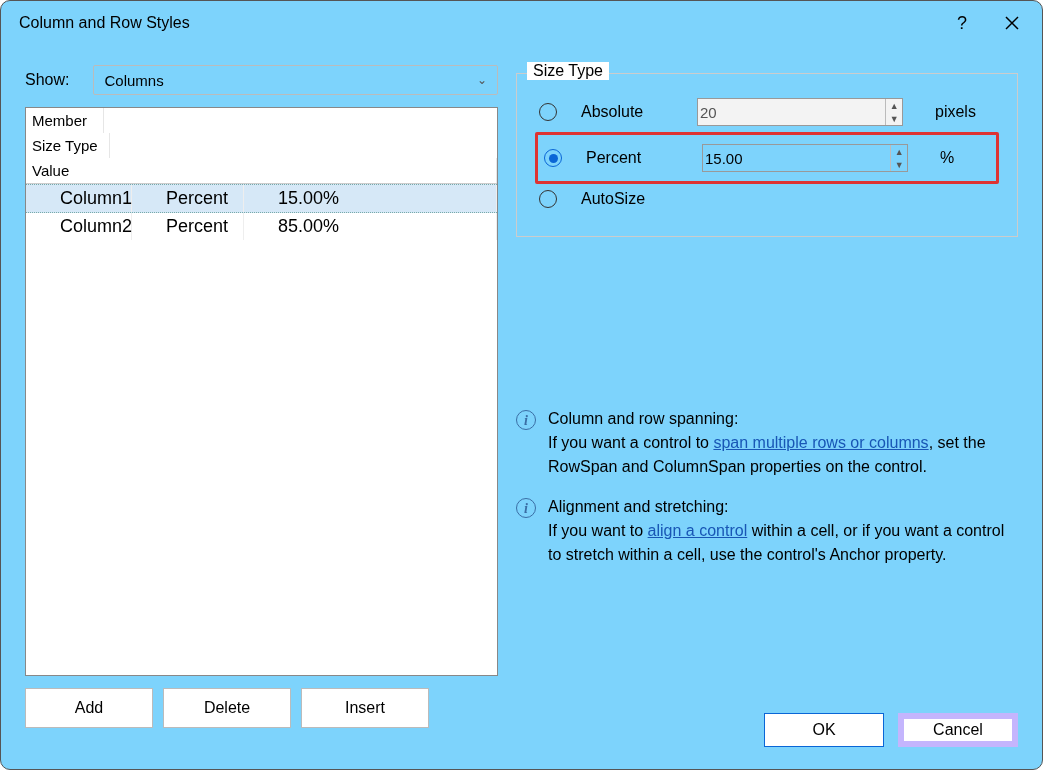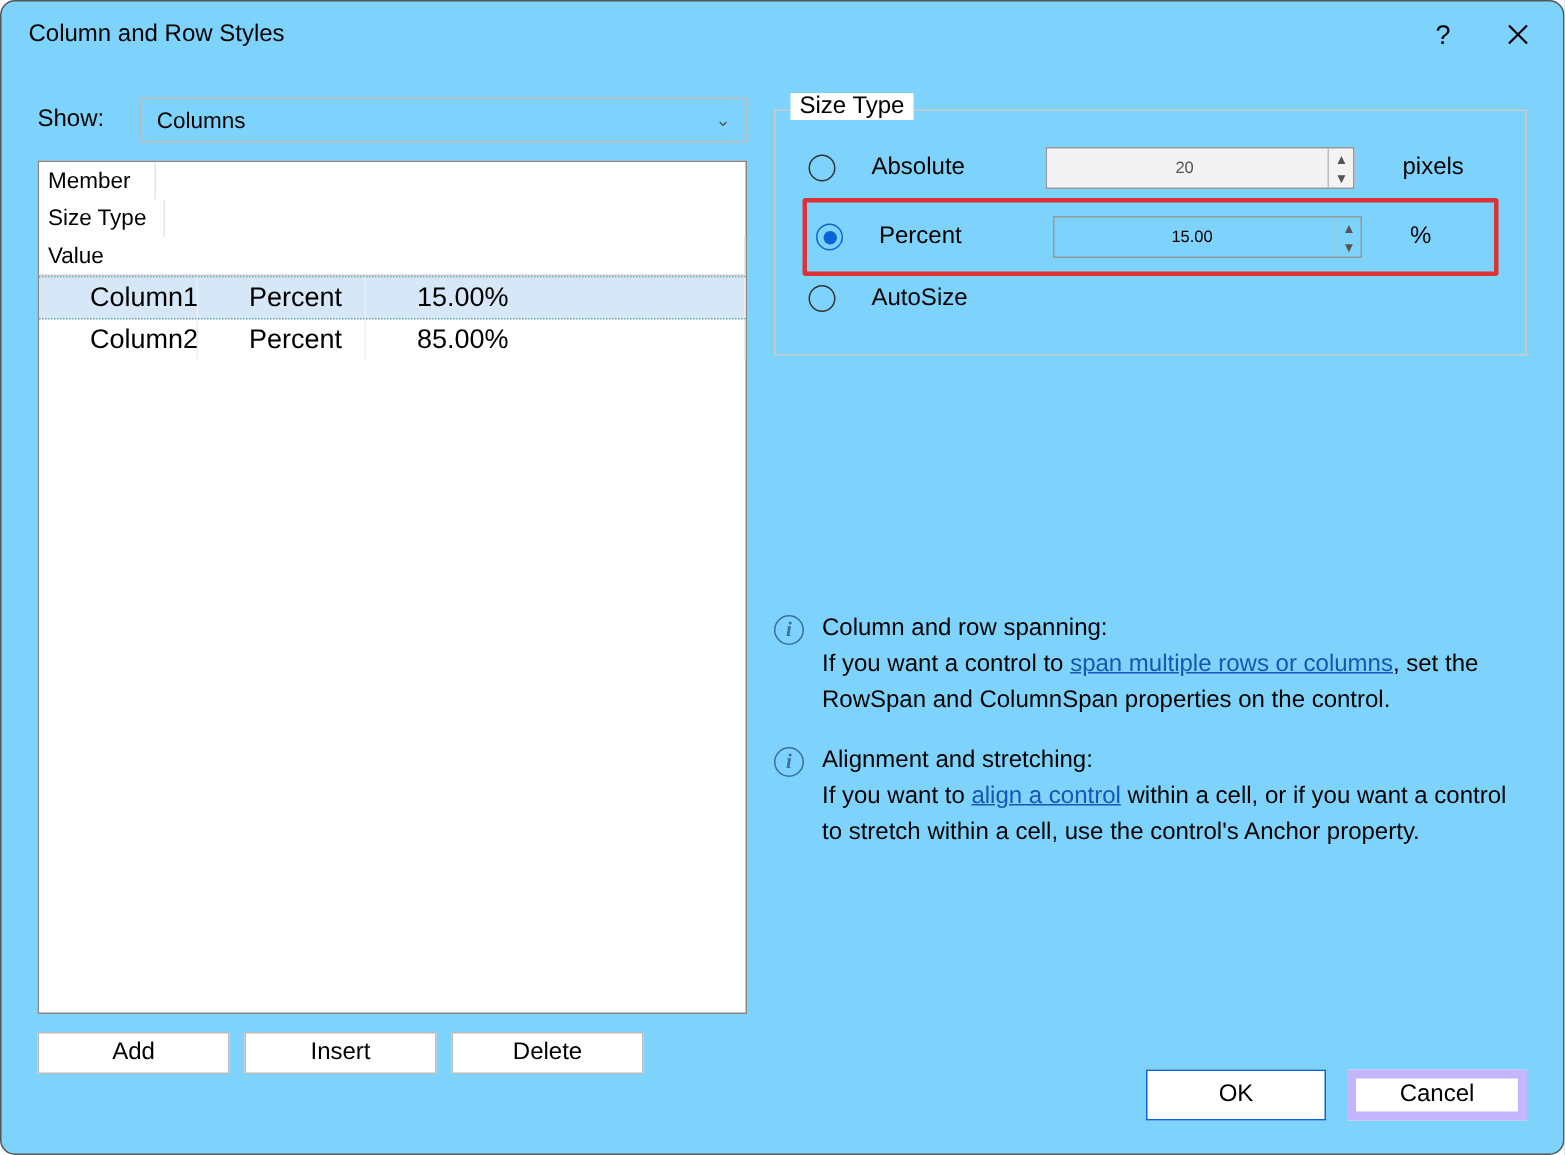--- a/index.html
+++ b/index.html
@@ -157,24 +157,24 @@
     border: 1px solid #999;
     display: flex;
     align-items: stretch;
   }
   .spinner.disabled {
     background: #f3f3f3;
     color: #777;
   }
   .spinner input {
     border: none;
-    text-align: center;
+    text-align: left;
     padding-right: 6px;
     width: 100%;
-    font-size: 11px;
+    font-size: 15px;
     background: transparent;
     outline: none;
   }
   .spinbtns {
     width: 18px;
     border-left: 1px solid #bbb;
     display: flex;
     flex-direction: column;
   }
   .spinbtns div {
@@ -222,21 +222,21 @@
     text-decoration: underline;
     cursor: pointer;
   }
   .button-row {
     display: flex;
     gap: 10px;
     padding: 12px 0 0 24px;
   }
   .btn {
     width: 128px;
-    height: 28px;
+    height: 40px;
     border: 1px solid #bbb;
     background: #fff;
     display: flex;
     align-items: center;
     justify-content: center;
     font-size: 16px;
     cursor: pointer;
   }
   .dialog-buttons {
     position: absolute;
@@ -356,21 +356,21 @@
             <span>Alignment and stretching:</span><br>
             <span>If you want to </span><a>align a control</a><span> within a cell, or if you want a control to stretch within a cell, use the control's Anchor property.</span>
           </div>
         </div>
       </div>
     </div>
   </div>
 
   <div class="button-row">
     <div class="btn">Add</div>
+    <div class="btn">Delete</div>
     <div class="btn">Insert</div>
-    <div class="btn">Delete</div>
   </div>
 
   <div class="dialog-buttons">
     <div class="dlg-btn primary">OK</div>
     <div class="dlg-btn">Cancel</div>
   </div>
 </div>
 
 </body></html>

